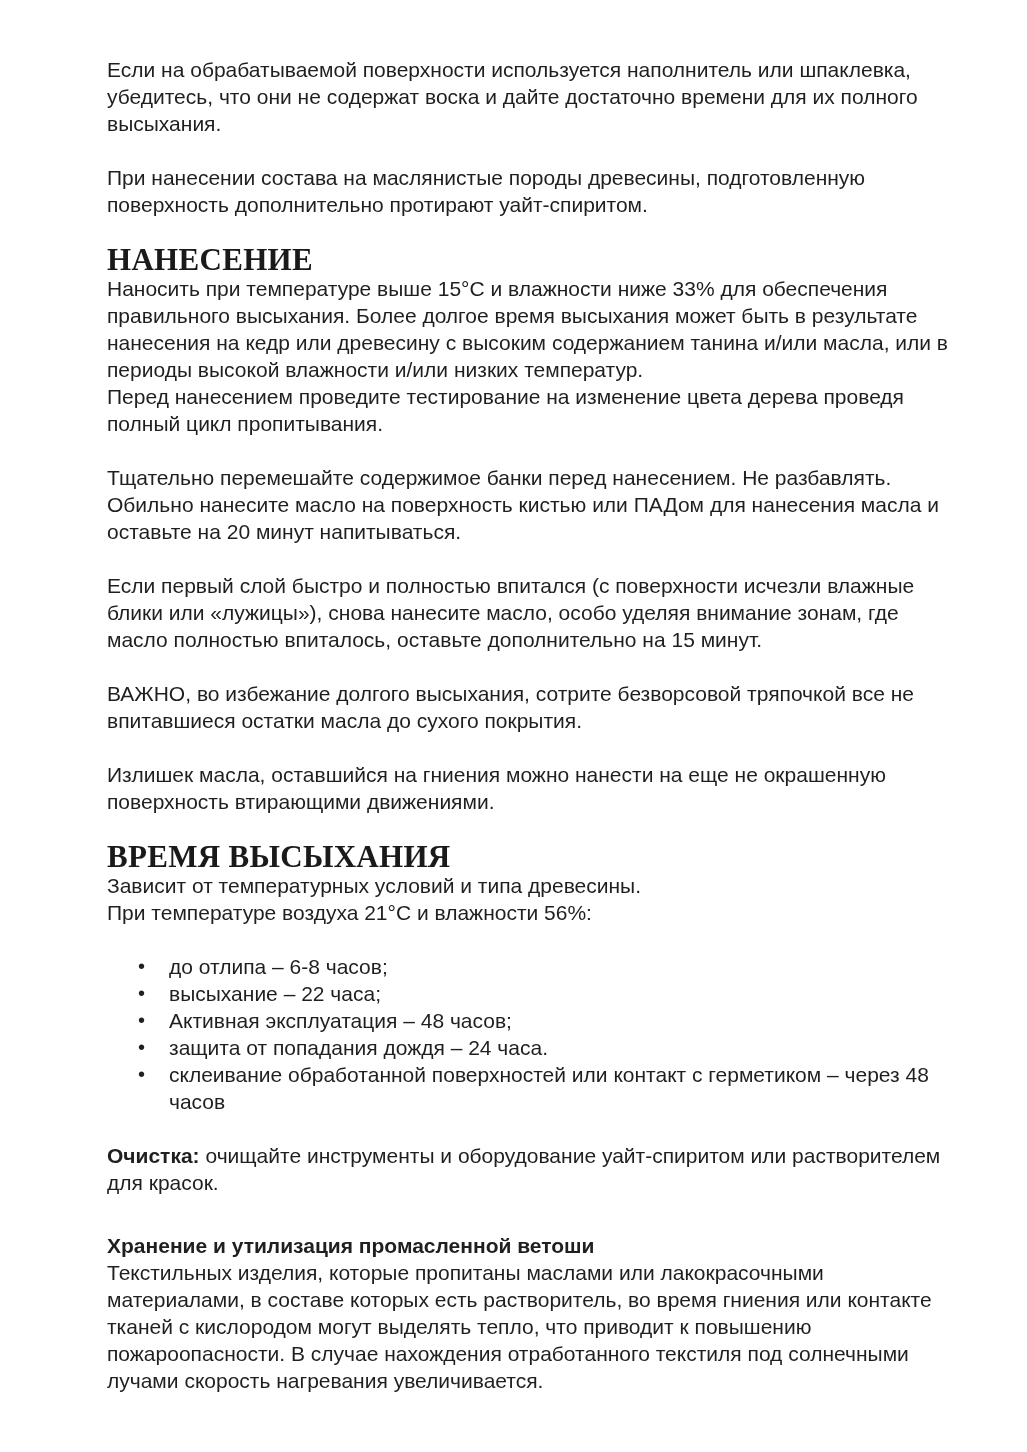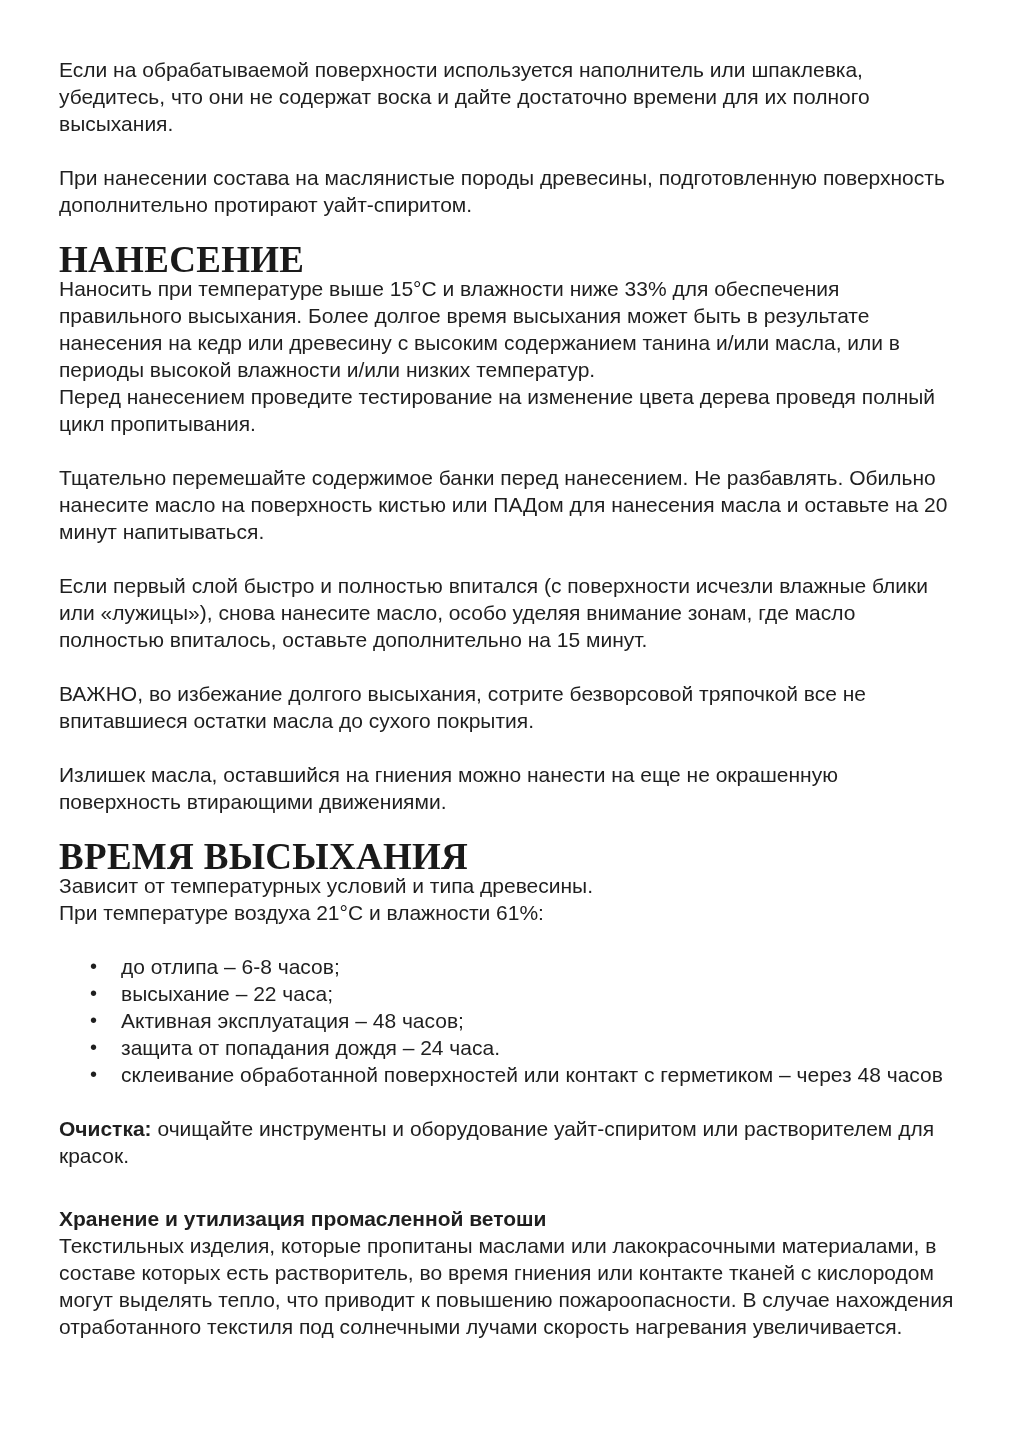--- a/index.html
+++ b/index.html
@@ -13,32 +13,32 @@
     color: #1f1f1f;
     font-family: "Liberation Sans", sans-serif;
     font-size: 21px;
     line-height: 27px;
     overflow: hidden;
   }
   .page {
     box-sizing: border-box;
     width: 1027px;
     height: 1452px;
-    padding: 56px 72px 0 59px;
+    padding: 56px 72px 0 107px;
   }
   p {
     margin: 0 0 27px 0;
   }
   p.tight {
     margin-bottom: 0;
   }
   .section-heading {
     font-family: "Liberation Serif", serif;
     font-weight: bold;
-    font-size: 37px;
+    font-size: 31px;
     line-height: 30px;
     letter-spacing: 0.3px;
     margin: 0;
     color: #1a1a1a;
   }
   .bold {
     font-weight: bold;
     margin-top: 36px;
   }
   ul.bullet-list {
@@ -78,21 +78,21 @@
 
   <p>ВАЖНО, во избежание долгого высыхания, сотрите безворсовой тряпочкой все не впитавшиеся остатки масла до сухого покрытия.</p>
 
   <p>Излишек масла, оставшийся на гниения можно нанести на еще не окрашенную поверхность втирающими движениями.</p>
 
 
   <h1 class="section-heading">ВРЕМЯ ВЫСЫХАНИЯ</h1>
 
   <p class="tight">Зависит от температурных условий и типа древесины.</p>
 
-  <p>При температуре воздуха 21°C и влажности 61%:</p>
+  <p>При температуре воздуха 21°C и влажности 56%:</p>
 
   <ul class="bullet-list">
     <li>до отлипа – 6-8 часов;</li>
     <li>высыхание – 22 часа;</li>
     <li>Активная эксплуатация – 48 часов;</li>
     <li>защита от попадания дождя – 24 часа.</li>
     <li>склеивание обработанной поверхностей или контакт с герметиком – через 48 часов</li>
   </ul>
 
   <p><span class="bold">Очистка:</span> <span>очищайте инструменты и оборудование уайт-спиритом или растворителем для красок.</span></p>

